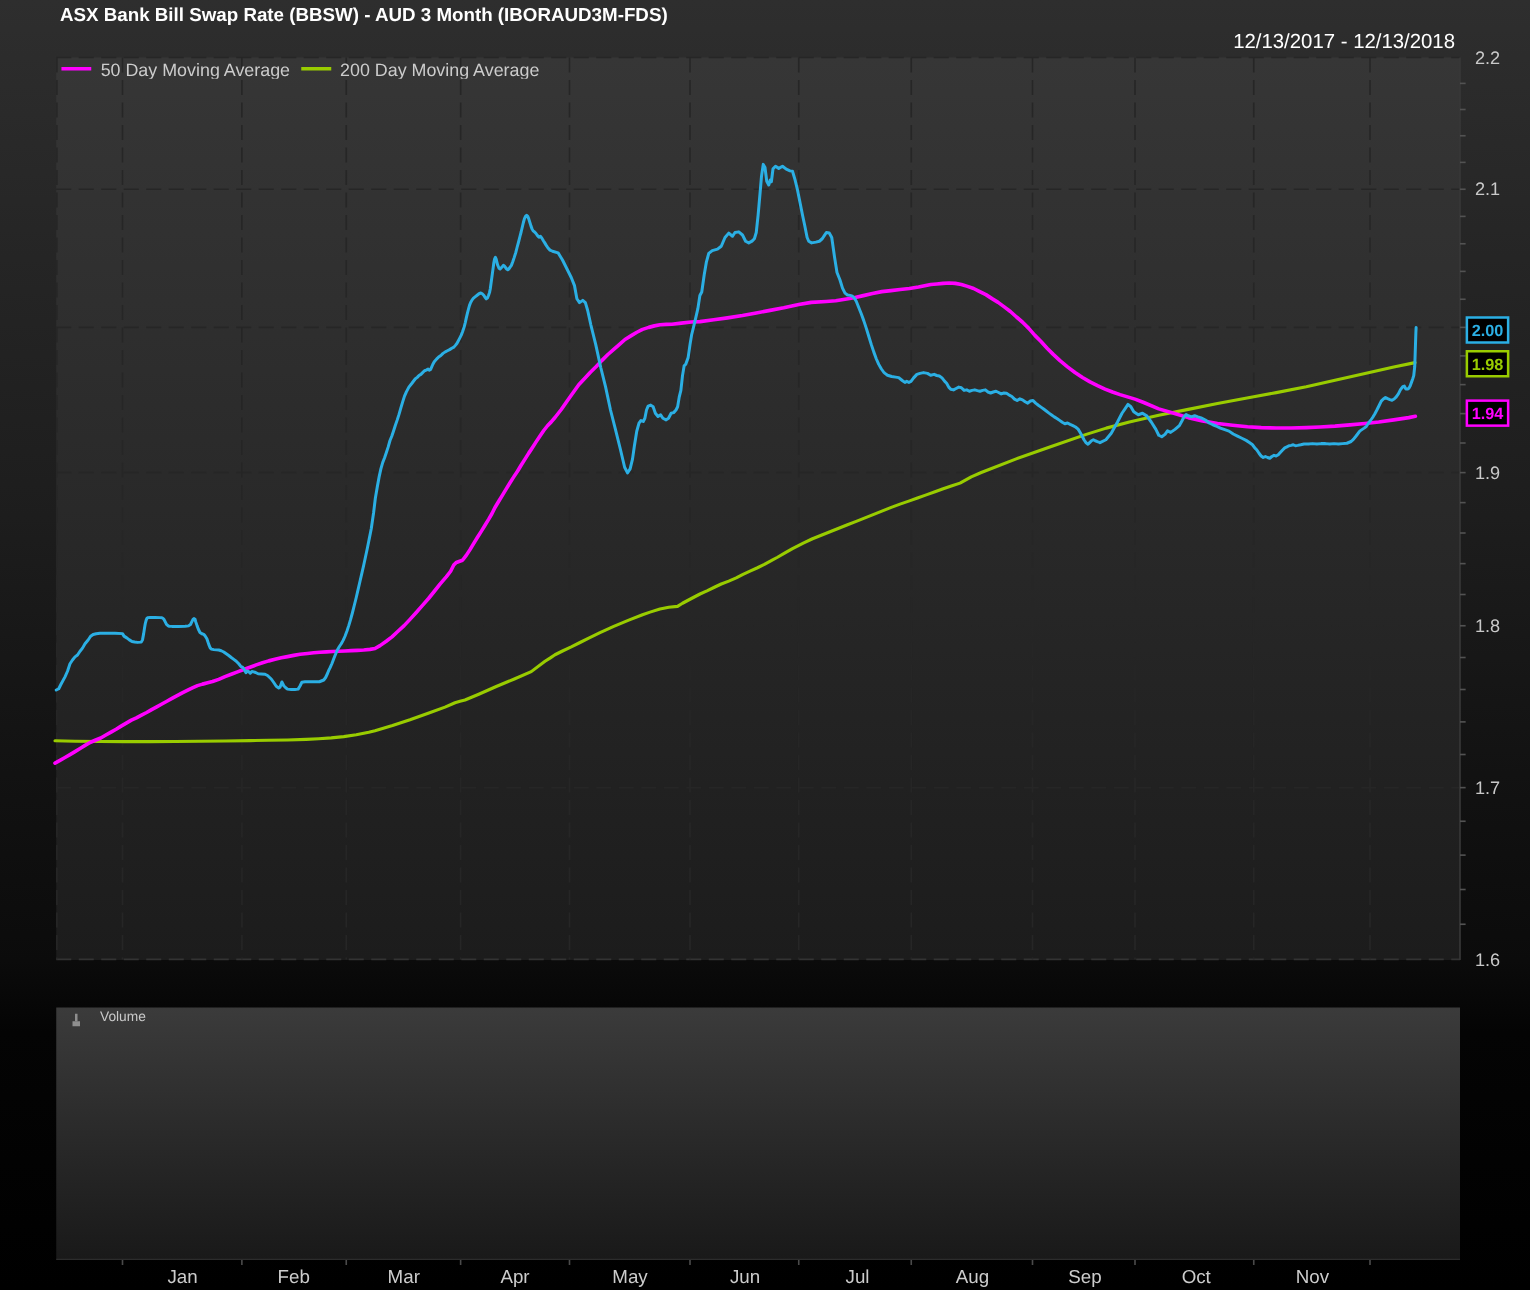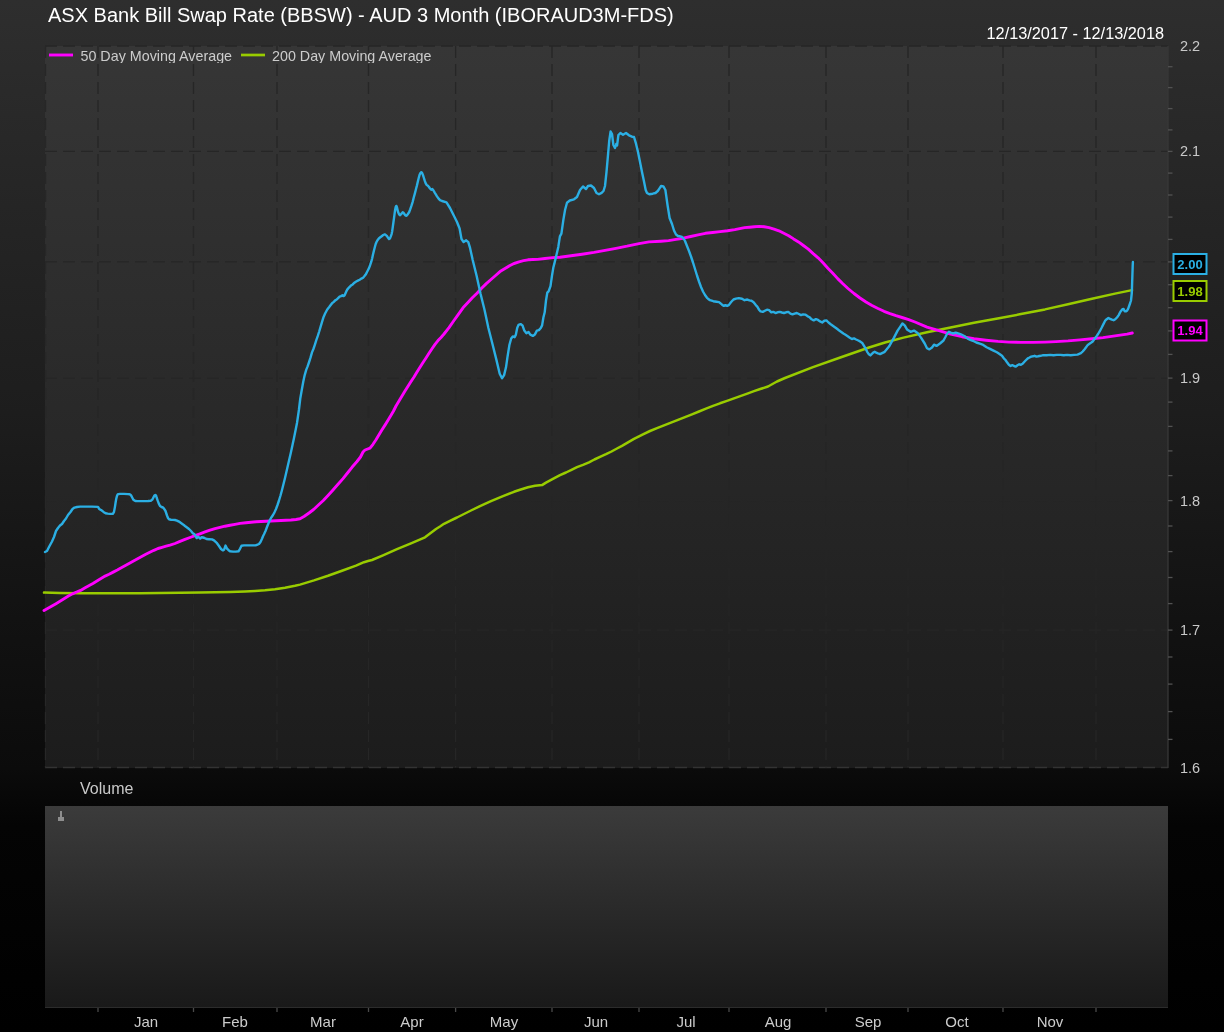--- a/index.html
+++ b/index.html
@@ -4,24 +4,24 @@
 <style>
   html,body { margin:0; padding:0; }
   body { width:1224px; height:1032px; overflow:hidden;
     font-family:"Liberation Sans", sans-serif;
     background:linear-gradient(180deg,#2e2e2e 0%,#252525 20%,#1d1d1d 40%,#121212 60%,#0b0b0b 74.5%,#040404 80%,#000 100%); }
   .plot { position:absolute; left:45px; top:46px; width:1123px; height:722px;
     background:linear-gradient(180deg,#363636,#1c1c1c); }
   .vol { position:absolute; left:45px; top:806px; width:1123px; height:201.5px;
     background:linear-gradient(180deg,#3b3b3b,#191919); }
   svg.overlay { position:absolute; left:0; top:0; }
-  .title { position:absolute; left:48px; top:4px; font-size:20px; font-weight:normal; color:#fff; }
+  .title { position:absolute; left:48px; top:4px; font-size:15px; font-weight:bold; color:#fff; }
   .dates { position:absolute; right:60px; top:24px; font-size:16.3px; color:#fff; }
   .leg { position:absolute; top:47px; left:49px; font-size:14.3px; color:#404040; }
-  .vollab { position:absolute; left:80px; top:780px; font-size:16px; color:#c9c9c9; }
+  .vollab { position:absolute; left:80px; top:808px; font-size:11px; color:#c9c9c9; }
   .volicon { position:absolute; left:57.5px; top:810.5px; width:7px; height:10.5px; }
   .volicon .stem { position:absolute; left:2px; top:0; width:2.8px; height:6px; background:#8e8e8e; }
   .volicon .base { position:absolute; left:0; top:6px; width:6.4px; height:4.4px; background:#8e8e8e; }
 </style>
 </head>
 <body>
 <div class="plot"></div>
 <div class="vol"></div>
 <svg class="overlay" width="1224" height="1032" font-family="Liberation Sans, sans-serif">
 <line x1="45" y1="46.0" x2="1168" y2="46.0" stroke="#262626" stroke-width="1.3" stroke-dasharray="12 6"></line>

